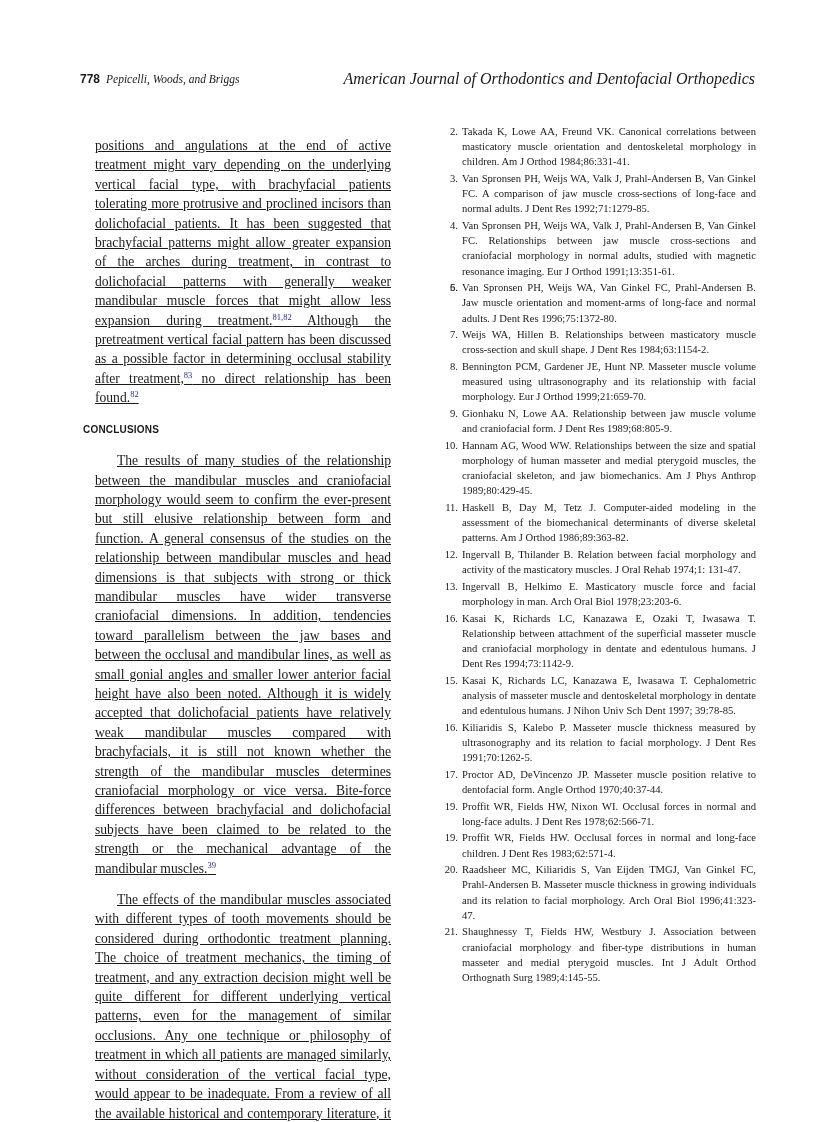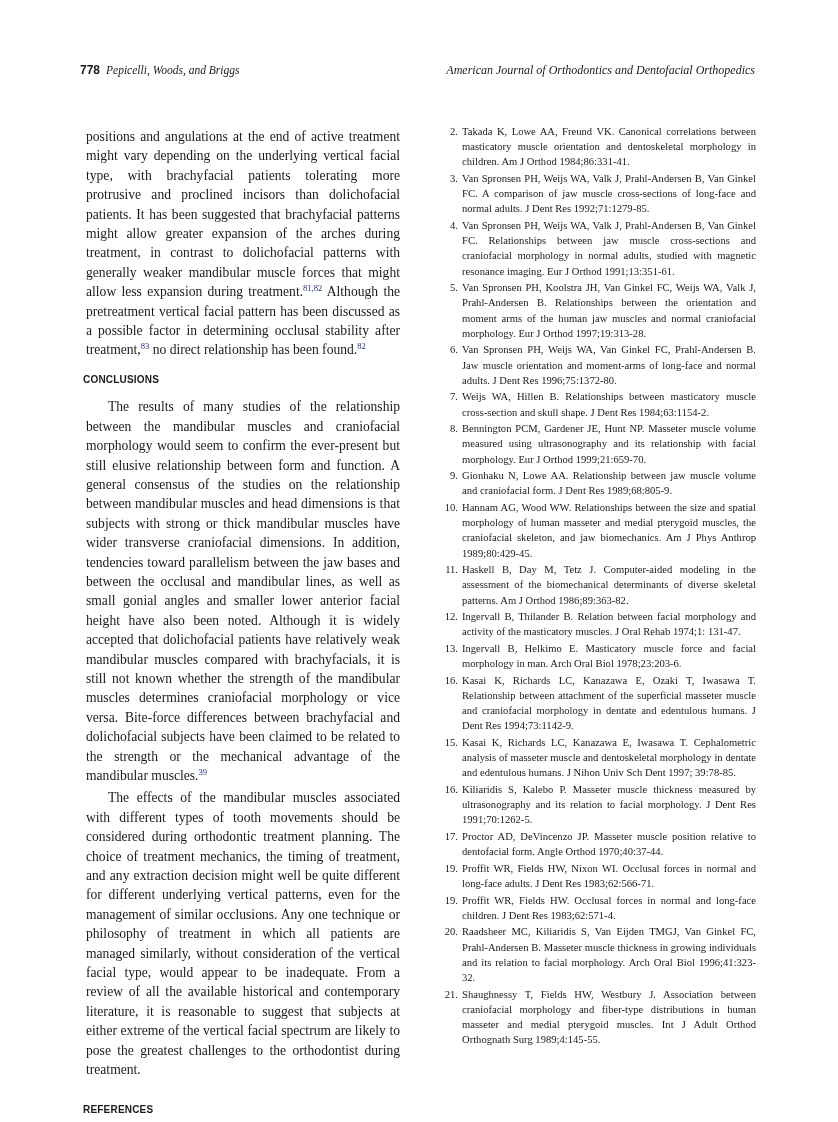--- a/index.html
+++ b/index.html
@@ -1,22 +1,22 @@
 <!DOCTYPE html>
 <html><head>
   <meta charset="utf-8">
   <style>
     html, body { margin: 0; padding: 0; background: #ffffff; }
     body { width: 838px; height: 1122px; position: relative; overflow: hidden; font-family: "Liberation Serif", serif; color: #1a1a1a; }
-    .header { position: absolute; top: 63px; left: 80px; right: 83px; height: 34px; }
+    .header { position: absolute; top: 72px; left: 80px; right: 83px; height: 34px; }
     .hdr-left { position: absolute; left: 0; top: 0; font-size: 11.5px; font-style: italic; }
     .page-num { font-family: "Liberation Sans", sans-serif; font-style: normal; font-weight: bold; font-size: 12px; margin-right: 6px; }
-    .hdr-right { position: absolute; right: 0; top: 0; font-size: 12px; font-style: italic; text-align: right; line-height: 14px; }
+    .hdr-right { position: absolute; right: 0; top: 0; font-size: 16px; font-style: italic; text-align: right; line-height: 14px; }
     .col-left { position: absolute; left: 83px; top: 124px; width: 320px; font-size: 13.6px; line-height: 19.4px; text-align: justify; }
-    .col-left p { margin: 3px; }
+    .col-left p { margin: 12px; text-decoration: underline; }
     .col-left p.indent { text-indent: 22px; }
     sup { color: #1f2a8a; font-size: 8.5px; line-height: 0; vertical-align: 5px; }
     .section-h { font-family: "Liberation Sans", sans-serif; font-weight: bold; font-size: 10px; margin: 10px 0 8px 0; letter-spacing: 0.2px; }
     .refs-h { margin-top: 20px; margin-bottom: 6px; }
     .ref-list { margin: 0; padding: 0; list-style: none; }
     .ref { position: relative; padding-left: 22px; font-size: 10.6px; line-height: 15.2px; text-align: justify; }
     .ref .num { position: absolute; left: 0; width: 18px; text-align: right; }
     .col-left .ref { padding-left: 22px; }
     .col-right { position: absolute; left: 440px; top: 124px; width: 316px; }
     .col-right .ref { padding-left: 22px; margin-bottom: 1.4px; }
@@ -51,31 +51,31 @@
   <ol class="ref-list">
     <li class="ref"><span class="num">1.</span><span>Williams PL, Warwick R, Dyson M, Bannister LH. Gray's Anatomy. 37th ed. London: Churchill Livingstone; 1989. p. 580-2.</span></li>
   </ol>
 </div>
 
 <div class="col-right">
   <ol class="ref-list">
     <li class="ref"><span class="num">2.</span><span>Takada K, Lowe AA, Freund VK. Canonical correlations between masticatory muscle orientation and dentoskeletal morphology in children. Am J Orthod 1984;86:331-41.</span></li>
     <li class="ref"><span class="num">3.</span><span>Van Spronsen PH, Weijs WA, Valk J, Prahl-Andersen B, Van Ginkel FC. A comparison of jaw muscle cross-sections of long-face and normal adults. J Dent Res 1992;71:1279-85.</span></li>
     <li class="ref"><span class="num">4.</span><span>Van Spronsen PH, Weijs WA, Valk J, Prahl-Andersen B, Van Ginkel FC. Relationships between jaw muscle cross-sections and craniofacial morphology in normal adults, studied with magnetic resonance imaging. Eur J Orthod 1991;13:351-61.</span></li>
-    <li class="ref"><span class="num">5.</span><span>Van Spronsen PH, Koolstra JH, Van Ginkel FC, Weijs WA, Valk J, Prahl-Andersen B. Relationships between the orientation and moment arms of the human jaw muscles and normal craniofacial morphology. Eur J Orthod 1997;19:313-28.</span></li>
+    <li class="ref"><span class="num">5.</span></li>
     <li class="ref"><span class="num">6.</span><span>Van Spronsen PH, Weijs WA, Van Ginkel FC, Prahl-Andersen B. Jaw muscle orientation and moment-arms of long-face and normal adults. J Dent Res 1996;75:1372-80.</span></li>
     <li class="ref"><span class="num">7.</span><span>Weijs WA, Hillen B. Relationships between masticatory muscle cross-section and skull shape. J Dent Res 1984;63:1154-2.</span></li>
     <li class="ref"><span class="num">8.</span><span>Bennington PCM, Gardener JE, Hunt NP. Masseter muscle volume measured using ultrasonography and its relationship with facial morphology. Eur J Orthod 1999;21:659-70.</span></li>
     <li class="ref"><span class="num">9.</span><span>Gionhaku N, Lowe AA. Relationship between jaw muscle volume and craniofacial form. J Dent Res 1989;68:805-9.</span></li>
     <li class="ref"><span class="num">10.</span><span>Hannam AG, Wood WW. Relationships between the size and spatial morphology of human masseter and medial pterygoid muscles, the craniofacial skeleton, and jaw biomechanics. Am J Phys Anthrop 1989;80:429-45.</span></li>
     <li class="ref"><span class="num">11.</span><span>Haskell B, Day M, Tetz J. Computer-aided modeling in the assessment of the biomechanical determinants of diverse skeletal patterns. Am J Orthod 1986;89:363-82.</span></li>
     <li class="ref"><span class="num">12.</span><span>Ingervall B, Thilander B. Relation between facial morphology and activity of the masticatory muscles. J Oral Rehab 1974;1: 131-47.</span></li>
     <li class="ref"><span class="num">13.</span><span>Ingervall B, Helkimo E. Masticatory muscle force and facial morphology in man. Arch Oral Biol 1978;23:203-6.</span></li>
     <li class="ref"><span class="num">16.</span><span>Kasai K, Richards LC, Kanazawa E, Ozaki T, Iwasawa T. Relationship between attachment of the superficial masseter muscle and craniofacial morphology in dentate and edentulous humans. J Dent Res 1994;73:1142-9.</span></li>
     <li class="ref"><span class="num">15.</span><span>Kasai K, Richards LC, Kanazawa E, Iwasawa T. Cephalometric analysis of masseter muscle and dentoskeletal morphology in dentate and edentulous humans. J Nihon Univ Sch Dent 1997; 39:78-85.</span></li>
     <li class="ref"><span class="num">16.</span><span>Kiliaridis S, Kalebo P. Masseter muscle thickness measured by ultrasonography and its relation to facial morphology. J Dent Res 1991;70:1262-5.</span></li>
     <li class="ref"><span class="num">17.</span><span>Proctor AD, DeVincenzo JP. Masseter muscle position relative to dentofacial form. Angle Orthod 1970;40:37-44.</span></li>
-    <li class="ref"><span class="num">19.</span><span>Proffit WR, Fields HW, Nixon WI. Occlusal forces in normal and long-face adults. J Dent Res 1983;62:566-71.</span></li>
+    <li class="ref"><span class="num">19.</span><span>Proffit WR, Fields HW, Nixon WI. Occlusal forces in normal and long-face adults. J Dent Res 1978;62:566-71.</span></li>
     <li class="ref"><span class="num">19.</span><span>Proffit WR, Fields HW. Occlusal forces in normal and long-face children. J Dent Res 1983;62:571-4.</span></li>
-    <li class="ref"><span class="num">20.</span><span>Raadsheer MC, Kiliaridis S, Van Eijden TMGJ, Van Ginkel FC, Prahl-Andersen B. Masseter muscle thickness in growing individuals and its relation to facial morphology. Arch Oral Biol 1996;41:323-32.</span></li>
+    <li class="ref"><span class="num">20.</span><span>Raadsheer MC, Kiliaridis S, Van Eijden TMGJ, Van Ginkel FC, Prahl-Andersen B. Masseter muscle thickness in growing individuals and its relation to facial morphology. Arch Oral Biol 1996;41:323-47.</span></li>
     <li class="ref"><span class="num">21.</span><span>Shaughnessy T, Fields HW, Westbury J. Association between craniofacial morphology and fiber-type distributions in human masseter and medial pterygoid muscles. Int J Adult Orthod Orthognath Surg 1989;4:145-55.</span></li>
   </ol>
 </div>
 
 </body></html>

